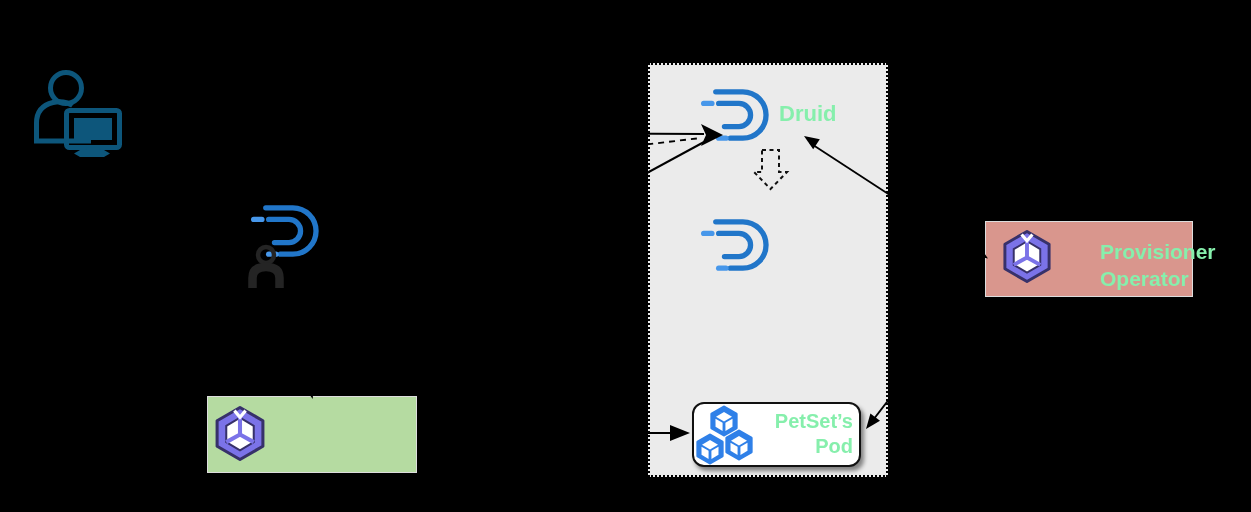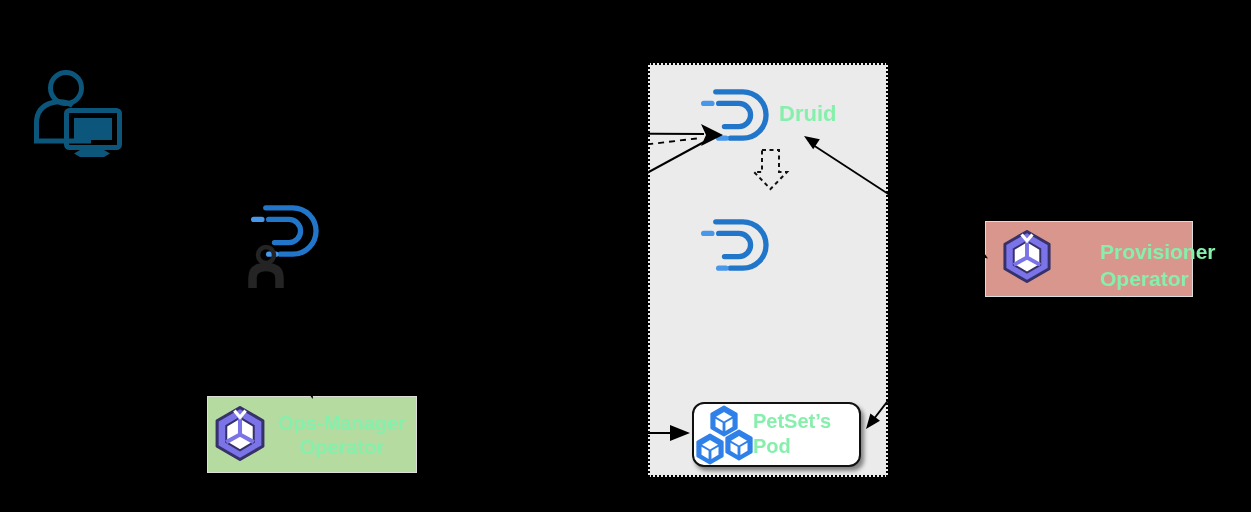--- a/index.html
+++ b/index.html
@@ -16,21 +16,21 @@
   .op-box{box-sizing:border-box;border:1.5px solid #ddd;z-index:2;}
   .ops-manager-box{left:207px;top:396px;width:210px;height:77px;background:#b5dba1;}
   .provisioner-box{left:985px;top:221px;width:208px;height:76px;background:#d9968d;}
   .petset-box{
     left:692px;top:402px;width:169px;height:65px;background:#fff;
     border:2px solid #111;border-radius:12px;box-sizing:border-box;
     box-shadow:3px 4px 4px rgba(0,0,0,0.45);z-index:2;
   }
   .druid-label{left:779px;top:101px;font-size:22px;z-index:3;}
   .updated-druid-label{left:774px;top:221px;width:96px;font-size:21px;line-height:25px;text-align:center;z-index:3;}
-  .petset-label{left:753px;top:409px;width:100px;font-size:20px;line-height:25px;text-align:left;z-index:3;}
+  .petset-label{left:753px;top:409px;width:100px;font-size:20px;line-height:25px;text-align:right;z-index:3;}
   .ops-manager-label{left:273px;top:411px;width:138px;font-size:20px;line-height:24px;text-align:center;z-index:3;}
   .provisioner-label{left:1068px;top:238px;width:126px;font-size:21px;line-height:27px;text-align:left;z-index:3;margin-left:32px;}
   .icon{z-index:3;}
   .arrow-overlay{left:0;top:0;width:1251px;height:512px;z-index:4;pointer-events:none;}
 </style>
 </head>
 <body>
 
 <svg width="0" height="0" style="position:absolute">
   <defs>
@@ -94,21 +94,20 @@
     <use href="#sym-pod" x="15" y="1" width="32" height="32"></use>
     <use href="#sym-pod" x="1" y="29" width="32" height="32"></use>
     <use href="#sym-pod" x="30" y="25" width="32" height="32"></use>
   </svg>
   <div class="abs label petset-label">PetSet’s Pod</div>
 
   <div class="abs op-box ops-manager-box"></div>
   <svg class="abs icon" style="left:213px;top:405px" width="54" height="57" viewBox="0 0 52 56">
       <use href="#sym-operator-cube"></use>
     </svg>
-  <div class="abs label ops-manager-label">Ops-Manager Operator</div>
 
   <div class="abs op-box provisioner-box"></div>
   <svg class="abs icon" style="left:1001px;top:229px" width="52" height="55" viewBox="0 0 52 56">
       <use href="#sym-operator-cube"></use>
     </svg>
   <div class="abs label provisioner-label">Provisioner Operator</div>
 
   <svg class="abs arrow-overlay" width="1251" height="512" viewBox="0 0 1251 512">
 
     <g>

